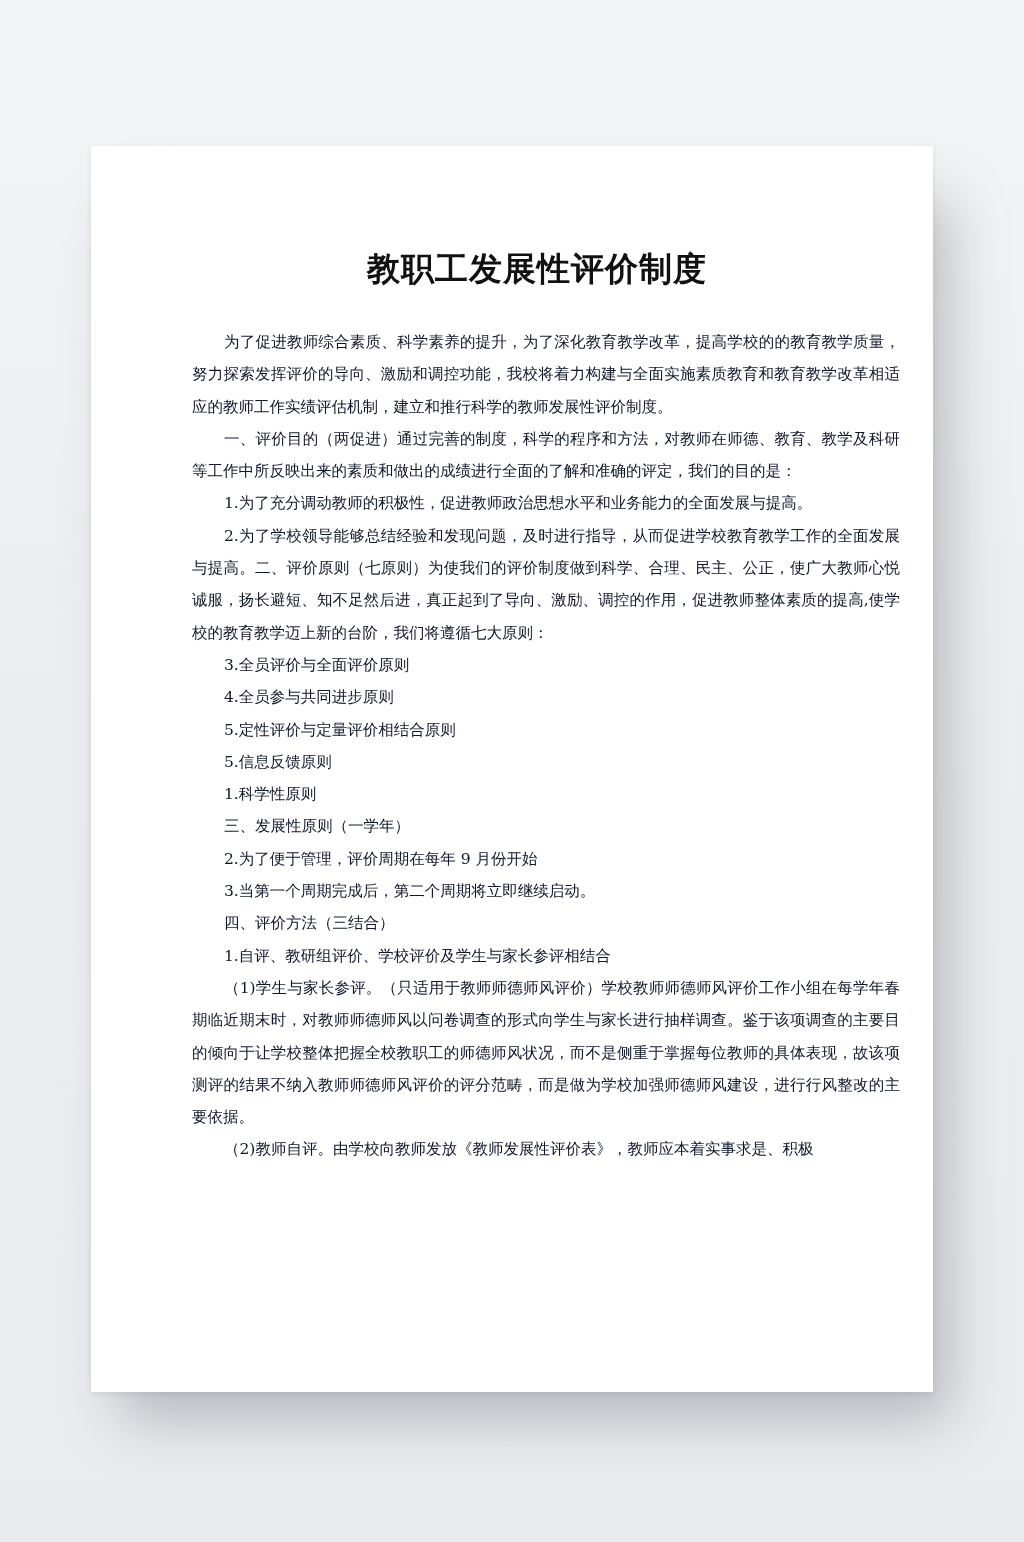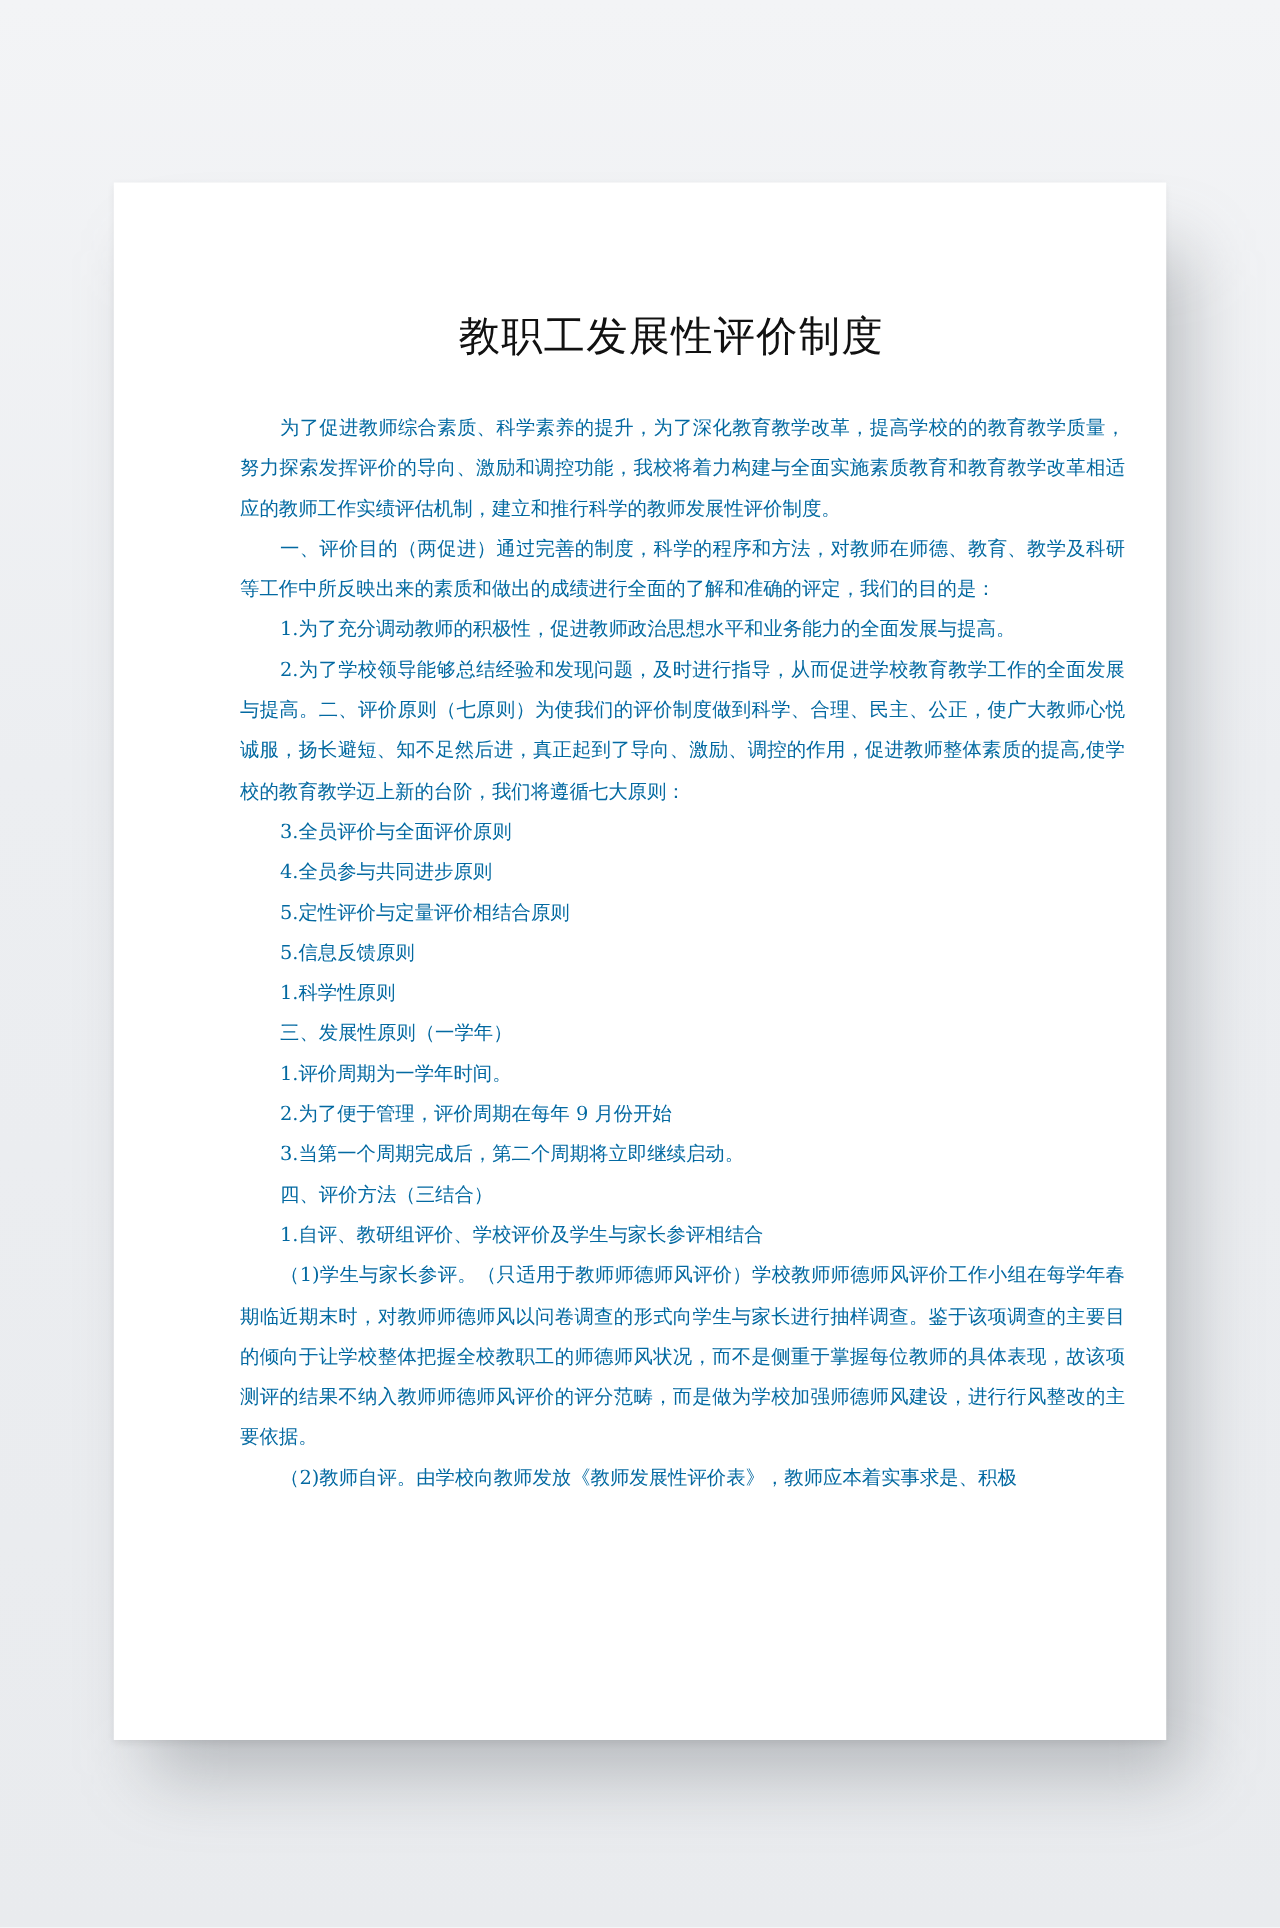--- a/index.html
+++ b/index.html
@@ -37,31 +37,31 @@
     .title {
       position: absolute;
       left: 0;
       top: 98px;
       width: 100%;
       text-align: center;
       padding-left: 50px;
       box-sizing: border-box;
       font-family: "DejaVu Serif", "Liberation Serif", serif;
       font-size: 33px;
-      font-weight: normal;
+      font-weight: bold;
       color: #111111;
       letter-spacing: 1px;
       line-height: 50px;
     }
     .content {
       position: absolute;
       left: 101px;
       top: 180px;
       width: 708px;
-      color: #0369a1;
+      color: #0f172a;
       font-size: 15.5px;
       line-height: 32.3px;
       text-align: justify;
       text-justify: inter-character;
     }
     .content p {
       margin: 0;
     }
     .indent {
       text-indent: 32px;
@@ -82,21 +82,20 @@
     <p class="indent">为了促进教师综合素质、科学素养的提升，为了深化教育教学改革，提高学校的的教育教学质量，努力探索发挥评价的导向、激励和调控功能，我校将着力构建与全面实施素质教育和教育教学改革相适应的教师工作实绩评估机制，建立和推行科学的教师发展性评价制度。</p>
     <p class="indent">一、评价目的（两促进）通过完善的制度，科学的程序和方法，对教师在师德、教育、教学及科研等工作中所反映出来的素质和做出的成绩进行全面的了解和准确的评定，我们的目的是：</p>
     <p class="indent">1.为了充分调动教师的积极性，促进教师政治思想水平和业务能力的全面发展与提高。</p>
     <p class="indent">2.为了学校领导能够总结经验和发现问题，及时进行指导，从而促进学校教育教学工作的全面发展与提高。二、评价原则（七原则）为使我们的评价制度做到科学、合理、民主、公正，使广大教师心悦诚服，扬长避短、知不足然后进，真正起到了导向、激励、调控的作用，促进教师整体素质的提高,使学校的教育教学迈上新的台阶，我们将遵循七大原则：</p>
     <p class="li">3.全员评价与全面评价原则</p>
     <p class="li">4.全员参与共同进步原则</p>
     <p class="li">5.定性评价与定量评价相结合原则</p>
     <p class="li">5.信息反馈原则</p>
     <p class="li">1.科学性原则</p>
     <p class="li">三、发展性原则（一学年）</p>
-    <p class="li">1.评价周期为一学年时间。</p>
     <p class="li">2.为了便于管理，评价周期在每年 9 月份开始</p>
     <p class="li">3.当第一个周期完成后，第二个周期将立即继续启动。</p>
     <p class="li">四、评价方法（三结合）</p>
     <p class="li">1.自评、教研组评价、学校评价及学生与家长参评相结合</p>
     <p class="indent">（1)学生与家长参评。（只适用于教师师德师风评价）学校教师师德师风评价工作小组在每学年春期临近期末时，对教师师德师风以问卷调查的形式向学生与家长进行抽样调查。鉴于该项调查的主要目的倾向于让学校整体把握全校教职工的师德师风状况，而不是侧重于掌握每位教师的具体表现，故该项测评的结果不纳入教师师德师风评价的评分范畴，而是做为学校加强师德师风建设，进行行风整改的主要依据。</p>
     <p class="indent">（2)教师自评。由学校向教师发放《教师发展性评价表》，教师应本着实事求是、积极</p>
   </div>
 </div>
 
 </body></html>

